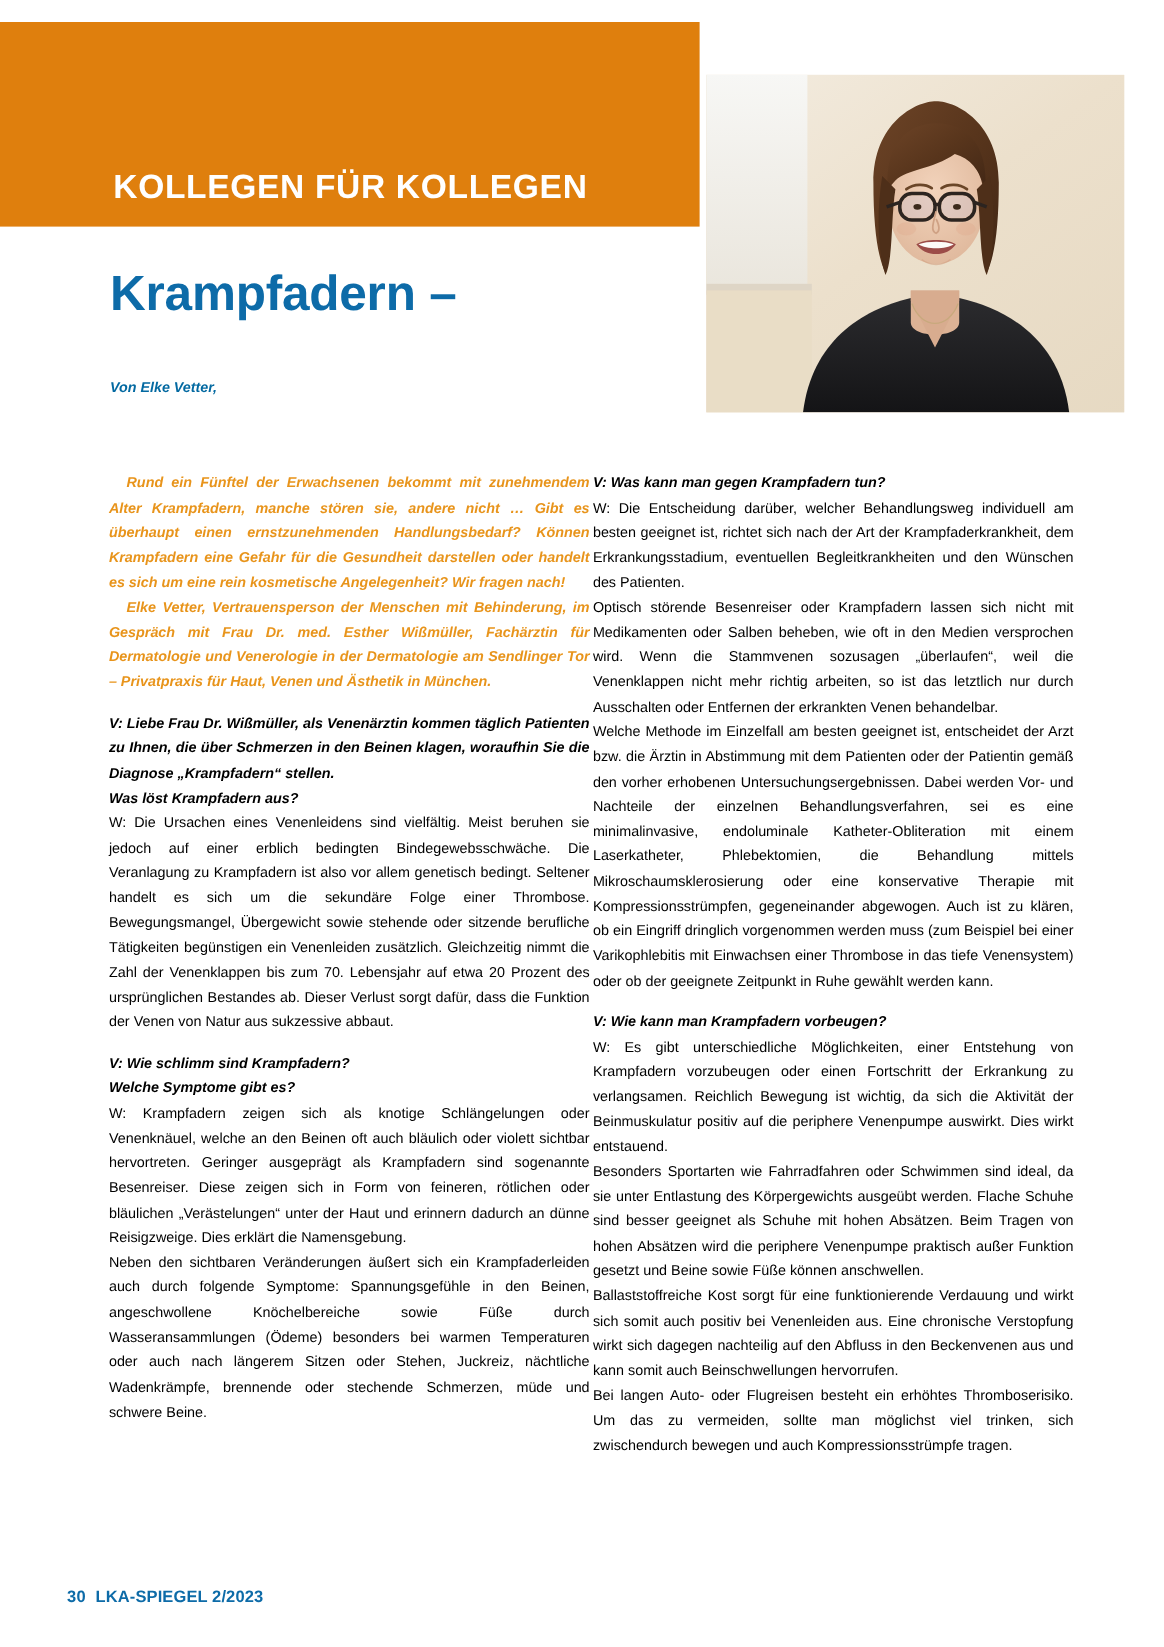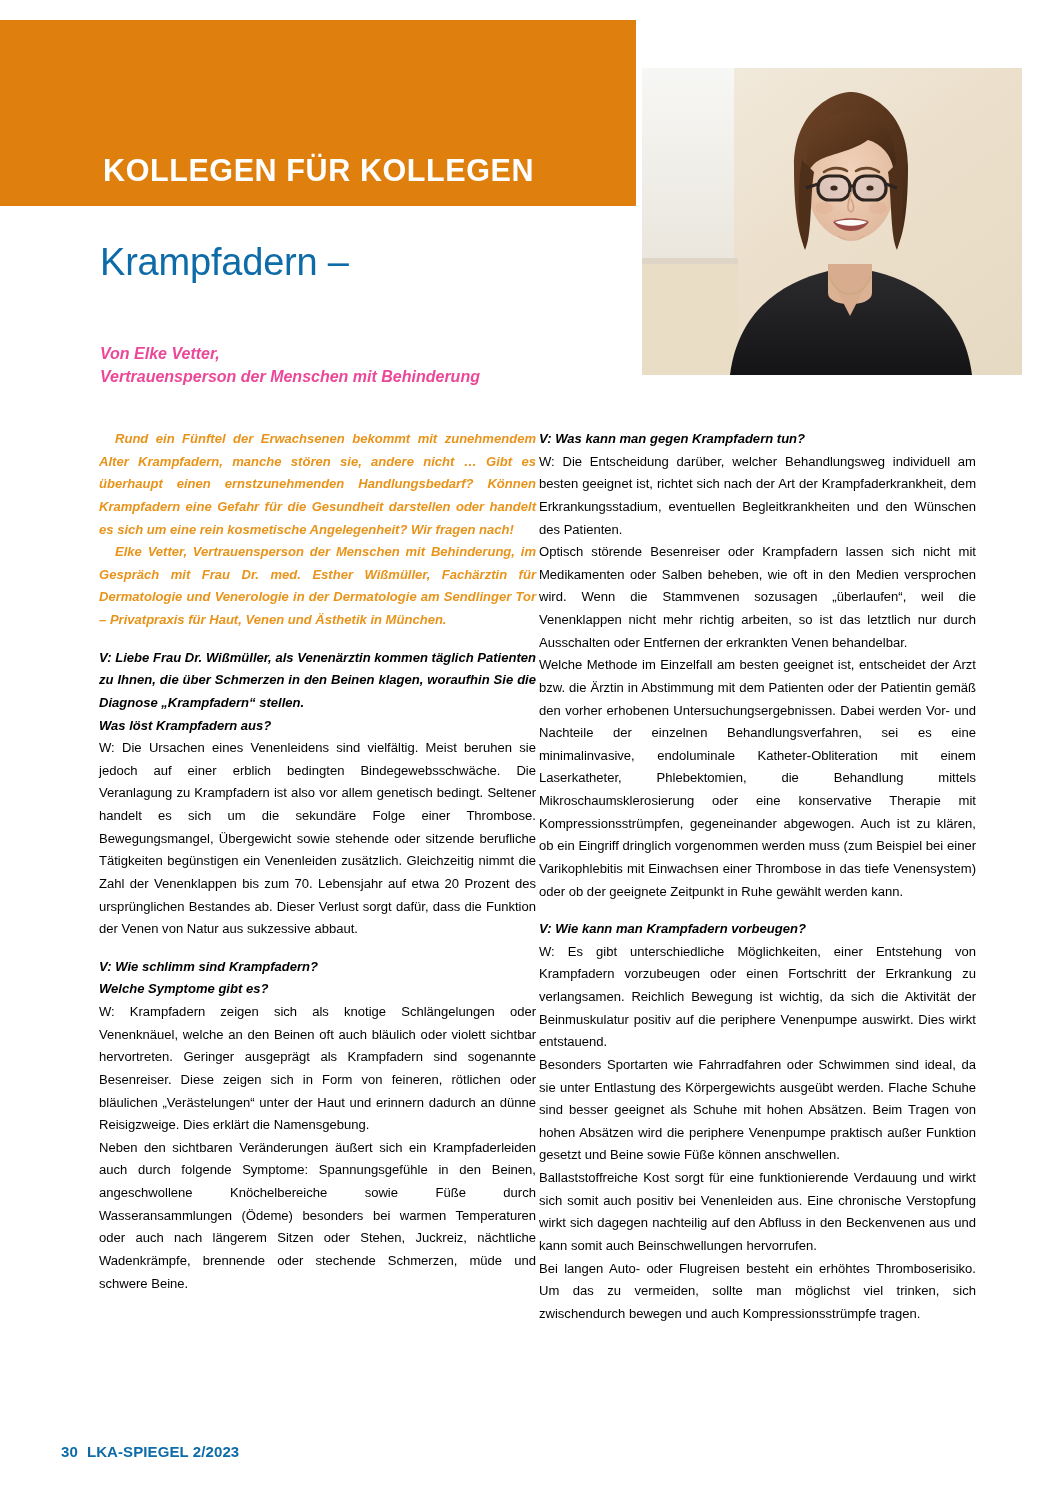--- a/index.html
+++ b/index.html
@@ -51,38 +51,38 @@
     background: #efe6d6;
   }
   .portrait svg { display: block; width: 100%; height: 100%; }
 
   
   .headline {
     position: absolute;
     left: 100px;
     top: 240px;
     width: 520px;
-    font-size: 38px;
+    font-size: 45px;
     line-height: 1.19;
-    font-weight: normal;
+    font-weight: bold;
     color: #0d6ba8;
     letter-spacing: -0.2px;
   }
   .headline .l2 { display: block; }
 
   .byline {
     position: absolute;
     left: 100px;
     top: 343px;
     width: 520px;
-    font-size: 16px;
+    font-size: 13px;
     line-height: 1.42;
     font-weight: bold;
     font-style: italic;
-    color: #ec4899;
+    color: #0369a1;
   }
 
   
   .col {
     position: absolute;
     top: 428px;
     width: 437px;
     font-size: 13.05px;
     line-height: 1.735;
     color: #000000;
@@ -215,21 +215,20 @@
       <path d="M196 168 C203 174 215 174 222 168" stroke="#d2a184" stroke-width="1.2" fill="none" opacity="0.6"></path>
     </svg>
   </div>
 
   <div class="headline">
     <span>Krampfadern –</span>
   </div>
 
   <div class="byline">
     <div>Von Elke Vetter,</div>
-    <div>Vertrauensperson der Menschen mit Behinderung</div>
   </div>
 
   <div class="col col-left">
     <p class="intro">Rund ein Fünftel der Erwachsenen bekommt mit zunehmendem Alter Krampfadern, manche stören sie, andere nicht … Gibt es überhaupt einen ernstzunehmenden Handlungsbedarf? Können Krampfadern eine Gefahr für die Gesundheit darstellen oder handelt es sich um eine rein kosmetische Angelegenheit? Wir fragen nach!</p>
     <p class="intro">Elke Vetter, Vertrauensperson der Menschen mit Behinderung, im Gespräch mit Frau Dr. med. Esther Wißmüller, Fachärztin für Dermatologie und Venerologie in der Dermatologie am Sendlinger Tor – Privatpraxis für Haut, Venen und Ästhetik in München.</p>
 
     <p class="q gap-before" style="white-space:pre-line">V: Liebe Frau Dr. Wißmüller, als Venenärztin kommen täglich Patienten zu Ihnen, die über Schmerzen in den Beinen klagen, woraufhin Sie die Diagnose „Krampfadern“ stellen.
 Was löst Krampfadern aus?</p>
     <p class="a">W: Die Ursachen eines Venenleidens sind vielfältig. Meist beruhen sie jedoch auf einer erblich bedingten Bindegewebsschwäche. Die Veranlagung zu Krampfadern ist also vor allem genetisch bedingt. Seltener handelt es sich um die sekundäre Folge einer Thrombose. Bewegungsmangel, Übergewicht sowie stehende oder sitzende berufliche Tätigkeiten begünstigen ein Venenleiden zusätzlich. Gleichzeitig nimmt die Zahl der Venenklappen bis zum 70. Lebensjahr auf etwa 20 Prozent des ursprünglichen Bestandes ab. Dieser Verlust sorgt dafür, dass die Funktion der Venen von Natur aus sukzessive abbaut.</p>
 

